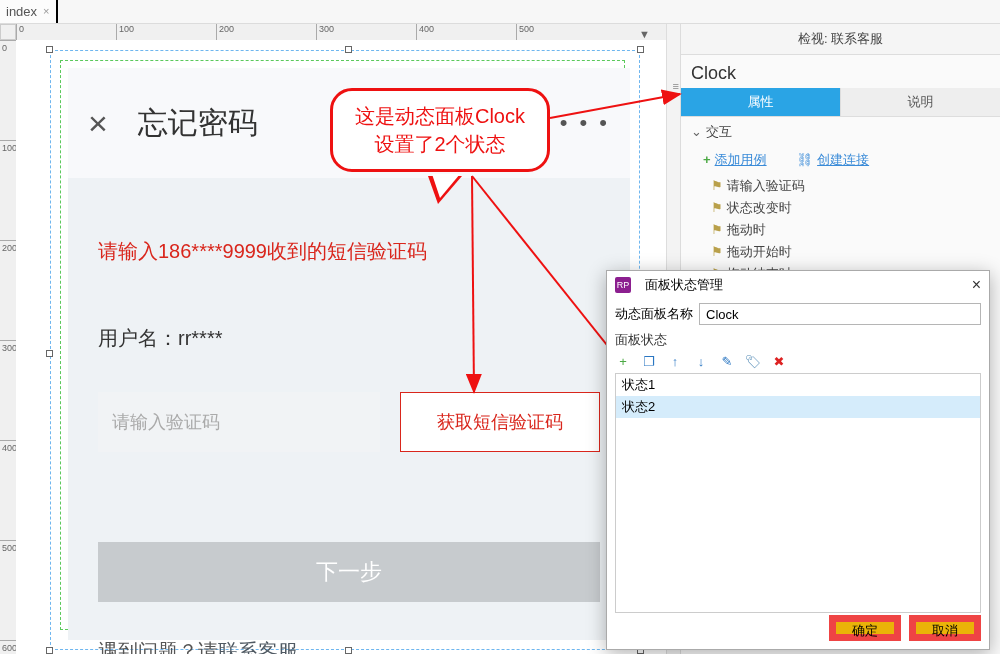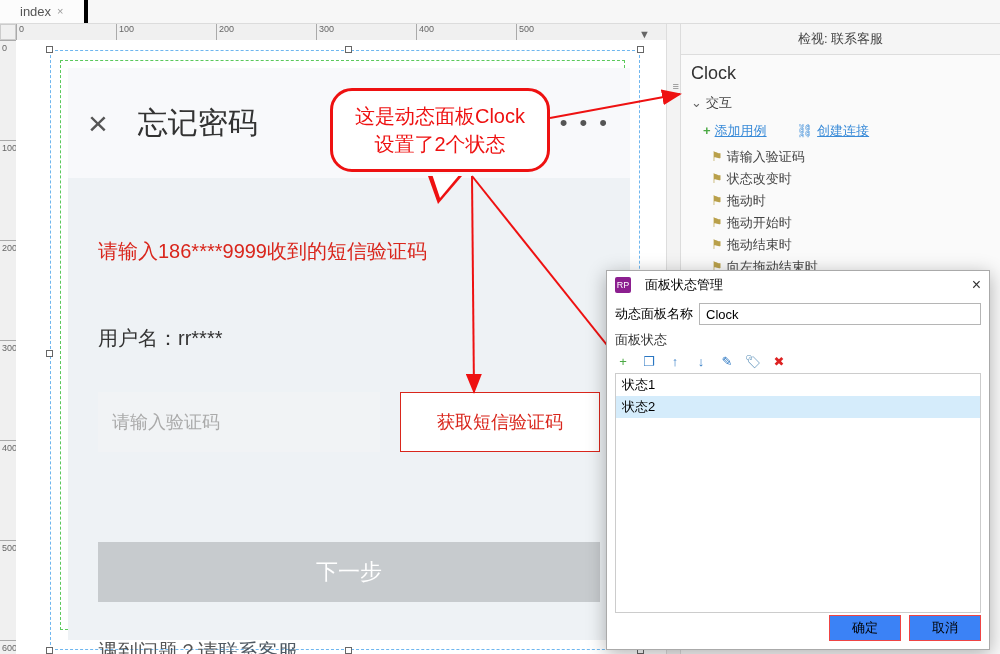--- a/index.html
+++ b/index.html
@@ -1,20 +1,20 @@
 <!DOCTYPE html>
 <html><head>
   <meta charset="utf-8">
   <style>
     * { box-sizing: border-box; margin: 0; padding: 0; font-family: "Microsoft YaHei", Arial, sans-serif; }
     body { width: 1000px; height: 654px; background: #fff; position: relative; overflow: hidden; }
 
     
     .tab-bar { height: 24px; background: #f7f7f7; border-bottom: 1px solid #dcdcdc; display: flex; align-items: flex-end; }
-    .tab { height: 24px; padding: 2px 20px; font-size: 13px; color: #555; border-right: 4px solid #000000; background: #fcfcfc; display: flex; align-items: center; gap: 6px; }
+    .tab { height: 24px; padding: 2px 6px; font-size: 13px; color: #555; border-right: 2px solid #000000; background: #fcfcfc; display: flex; align-items: center; gap: 6px; }
     .tab .x { color: #999; font-size: 11px; cursor: pointer; }
 
     
     .workspace { display: flex; height: 630px; }
     .canvas-area { flex: 1; position: relative; background: #fff; }
     .right-panel { width: 320px; border-left: 1px solid #dcdcdc; background: #fafafa; position: relative; }
 
     
     .ruler-h { position: absolute; top: 0; left: 16px; right: 0; height: 16px; background: #f0f0f0; font-size: 9px; color: #666; overflow: hidden; }
     .ruler-v { position: absolute; top: 16px; left: 0; width: 16px; bottom: 0; background: #f0f0f0; font-size: 9px; color: #666; }
@@ -82,21 +82,21 @@
     .dlg-title .close { margin-left: auto; font-size: 16px; cursor: pointer; color: #333;}
     .dlg-row { display: flex; align-items: center; padding: 4px 8px; font-size: 13px; gap: 6px;}
     .dlg-row input { flex: 1; height: 22px; border: 1px solid #b5b5b5; padding: 0 6px; font-size: 13px;}
     .dlg-label { padding: 2px 8px 0 8px; font-size: 13px; color:#333;}
     .dlg-toolbar { display:flex; gap: 10px; padding: 4px 8px; align-items: center;}
     .tb-ic { width:16px; height:16px; display:inline-flex; align-items:center; justify-content:center; font-size:13px; cursor:pointer;}
     .dlg-list { margin: 0 8px; border: 1px solid #ccc; height: 240px; font-size: 13px;}
     .dlg-list div { padding: 2px 6px; }
     .dlg-list .sel { background: #d5ecfb; }
     .dlg-buttons { position: absolute; bottom: 8px; right: 8px; display:flex; gap: 8px;}
-    .dlg-buttons button { width: 72px; height: 26px; border: 1px solid #ef4444; background: #3b82f6; font-size: 13px; cursor:pointer;}
+    .dlg-buttons button { width: 72px; height: 26px; border: 7px solid #ef4444; background: #eab308; font-size: 13px; cursor:pointer;}
 
     .vbar { position:absolute; top:0; right:0; width:14px; bottom:0; background:#f3f3f3; border-left:1px solid #ddd;}
     .vbar .eq { position:absolute; top:56px; right:1px; font-size:11px; color:#888; writing-mode:horizontal-tb; }
     .caret { position:absolute; bottom:6px; right:2px; font-size:10px; color:#888;}
     .canvas-area .dropdown-caret { position:absolute; top:4px; right:30px; font-size:11px; color:#666; z-index:5;}
   </style>
 </head>
 <body>
 
 <div class="tab-bar">
@@ -197,20 +197,24 @@
             </marker>
           </defs>
           <line x1="10" y1="2" x2="12" y2="218" stroke="#e11" stroke-width="2" marker-end="url(#ah3)"></line>
         </svg>
     </div>
   </div>
 
   <div class="right-panel">
     <div class="rp-title">检视: 联系客服</div>
     <div class="rp-name">Clock</div>
+    <div class="rp-tabs">
+      <div class="rp-tab active">属性</div>
+      <div class="rp-tab inactive">说明</div>
+    </div>
     <div class="rp-section"><span class="chev">⌄</span><span>交互</span></div>
     <div class="rp-links">
       <span><span class="add">+</span><a>添加用例</a></span>
       <span><span class="link-ic">⛓</span><a>创建连接</a></span>
     </div>
     <div class="rp-events">
       <div><span class="flag">⚑</span><span>请输入验证码</span></div>
       <div><span class="flag">⚑</span><span>状态改变时</span></div>
       <div><span class="flag">⚑</span><span>拖动时</span></div>
       <div><span class="flag">⚑</span><span>拖动开始时</span></div>

